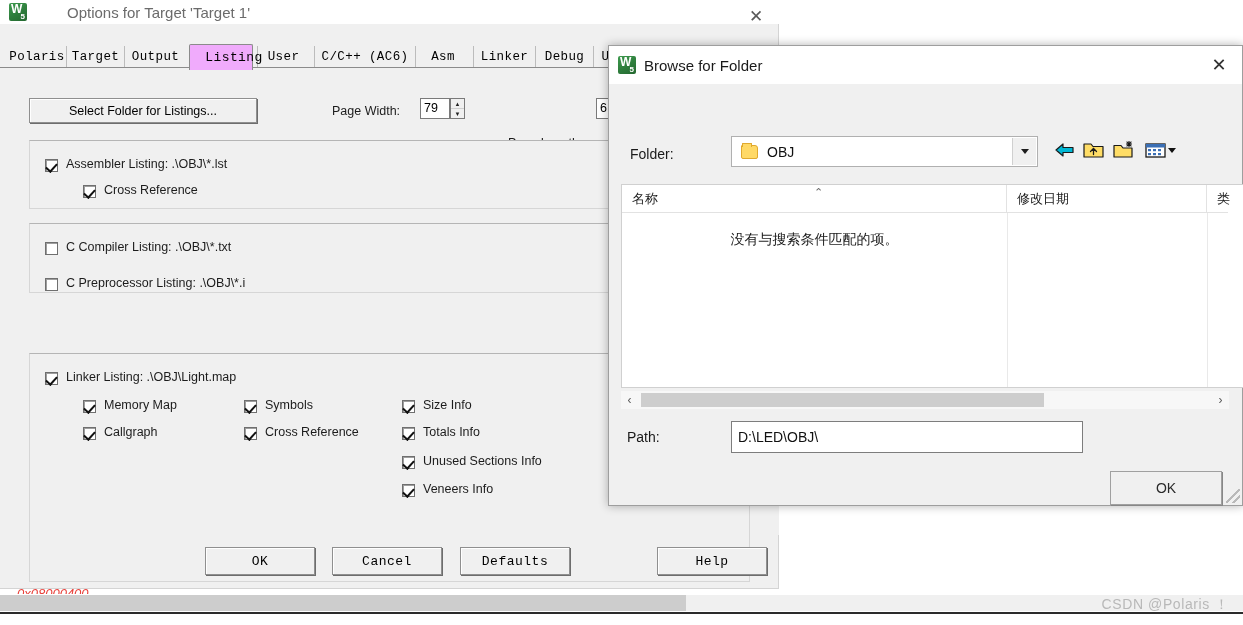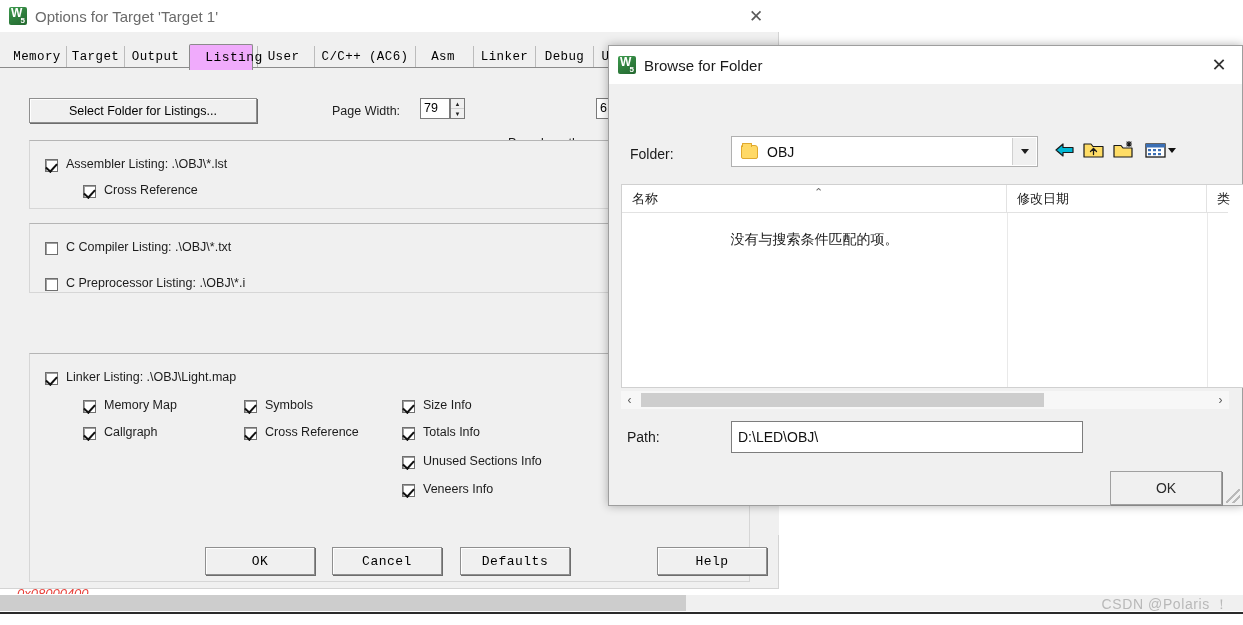--- a/index.html
+++ b/index.html
@@ -13,23 +13,23 @@
   #root { position: relative; width: 1243px; height: 625px; background: #ffffff; }
 
   
   #options-dialog {
     position: absolute; left: 0; top: 0; width: 779px; height: 589px;
     background: #f0f0f0;
     border: 1px solid #d4d4d4;
     border-left: none; border-top: none;
   }
   #options-titlebar {
-    position: absolute; left: 0; top: 0; width: 779px; height: 32px;
+    position: absolute; left: 0; top: 0; width: 779px; height: 24px;
     background: #ffffff;
-    display: flex; align-items: center;
+    display: flex; align-items: center; gap: 32px;
   }
   .keil-icon {
     width: 18px; height: 18px; margin-left: 9px; margin-right: 8px;
     background: linear-gradient(150deg,#3e9b4f 0%, #2e7d3c 55%, #246830 100%);
     border-radius: 2px;
     position: relative; flex: none;
   }
   .keil-icon::before {
     content: "W"; position: absolute; left: 2px; top: -1px;
     font-family: "Liberation Sans", sans-serif;
@@ -326,21 +326,21 @@
 
   <div id="options-dialog">
 
     <div id="options-titlebar">
       <span class="keil-icon"></span>
       <span id="options-title-text">Options for Target 'Target 1'</span>
       <div id="options-close">✕</div>
     </div>
 
     <div id="tabstrip">
-      <div class="tab first" style="left:8px;width:58px;">Memory</div>
+      <div class="tab first" style="left:8px;width:58px;">Polaris</div>
       <div class="tab" style="left:66px;width:58px;">Target</div>
       <div class="tab" style="left:124px;width:62px;">Output</div>
       <div class="tab selected" style="left:189px;width:64px;">Listing</div>
       <div class="tab" style="left:257px;width:52px;">User</div>
       <div class="tab" style="left:314px;width:101px;">C/C++ (AC6)</div>
       <div class="tab" style="left:415px;width:55px;">Asm</div>
       <div class="tab" style="left:473px;width:62px;">Linker</div>
       <div class="tab" style="left:535px;width:58px;">Debug</div>
       <div class="tab" style="left:593px;width:24px;">U</div>
     </div>

